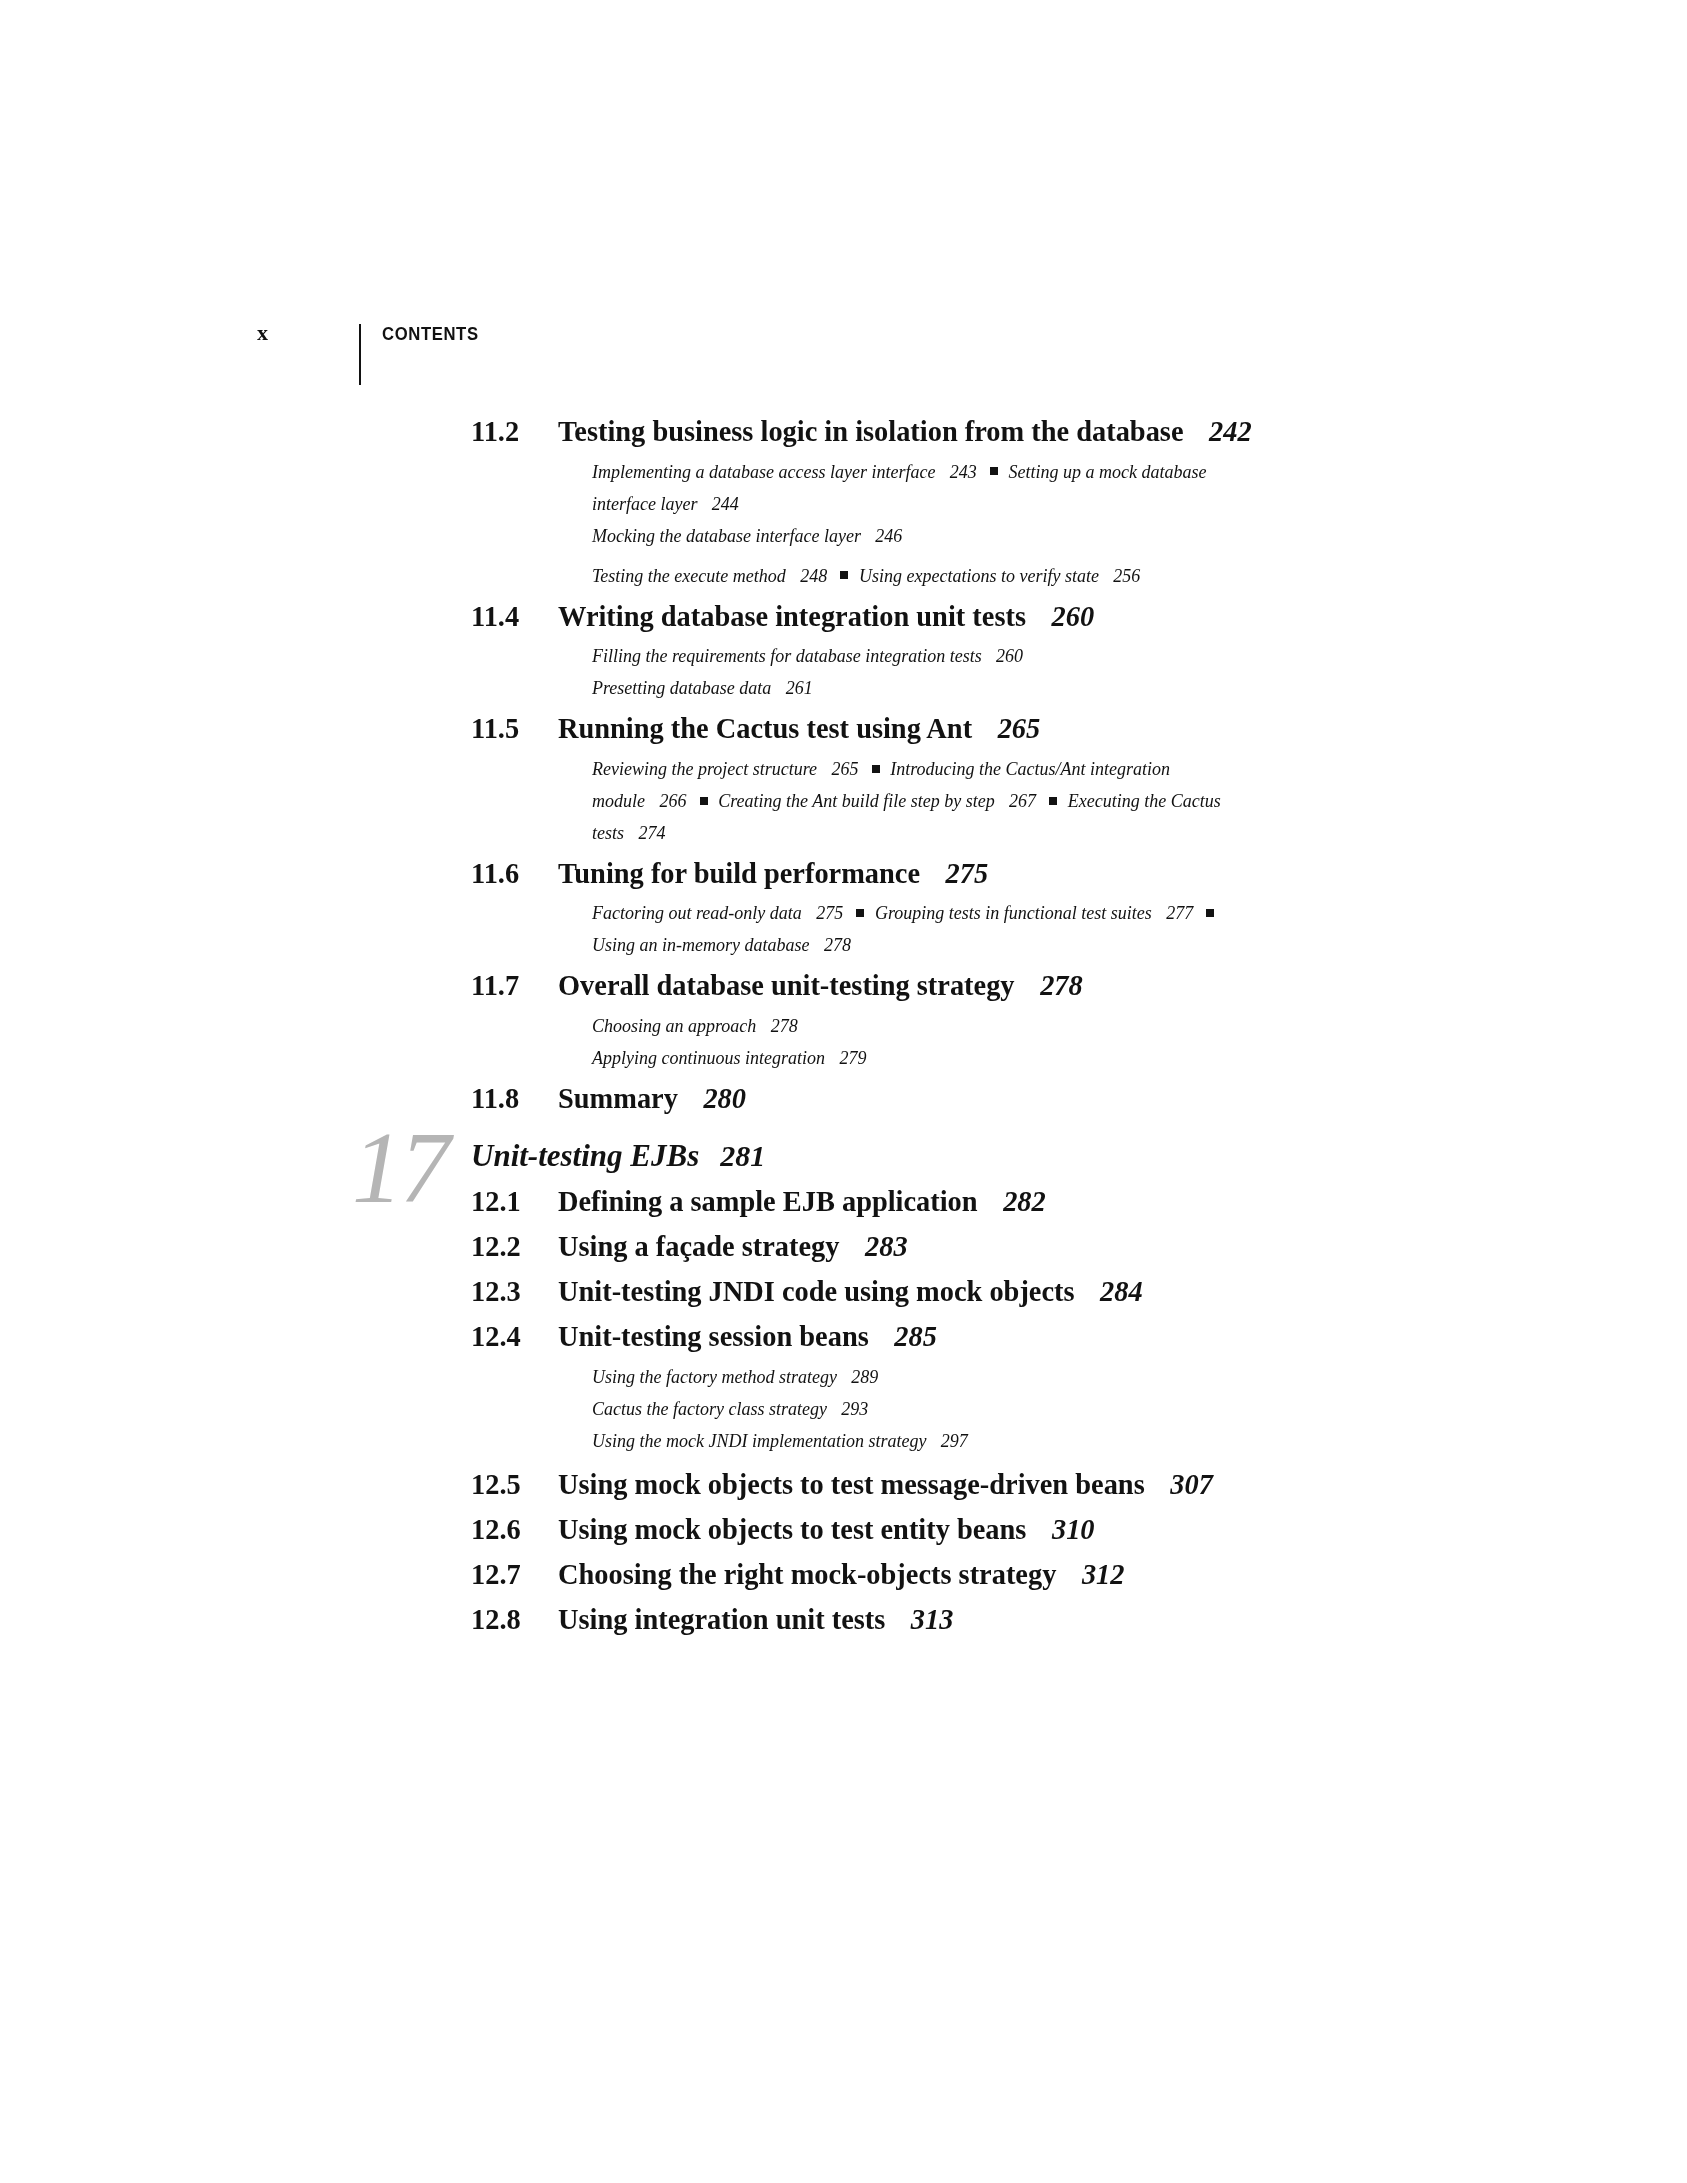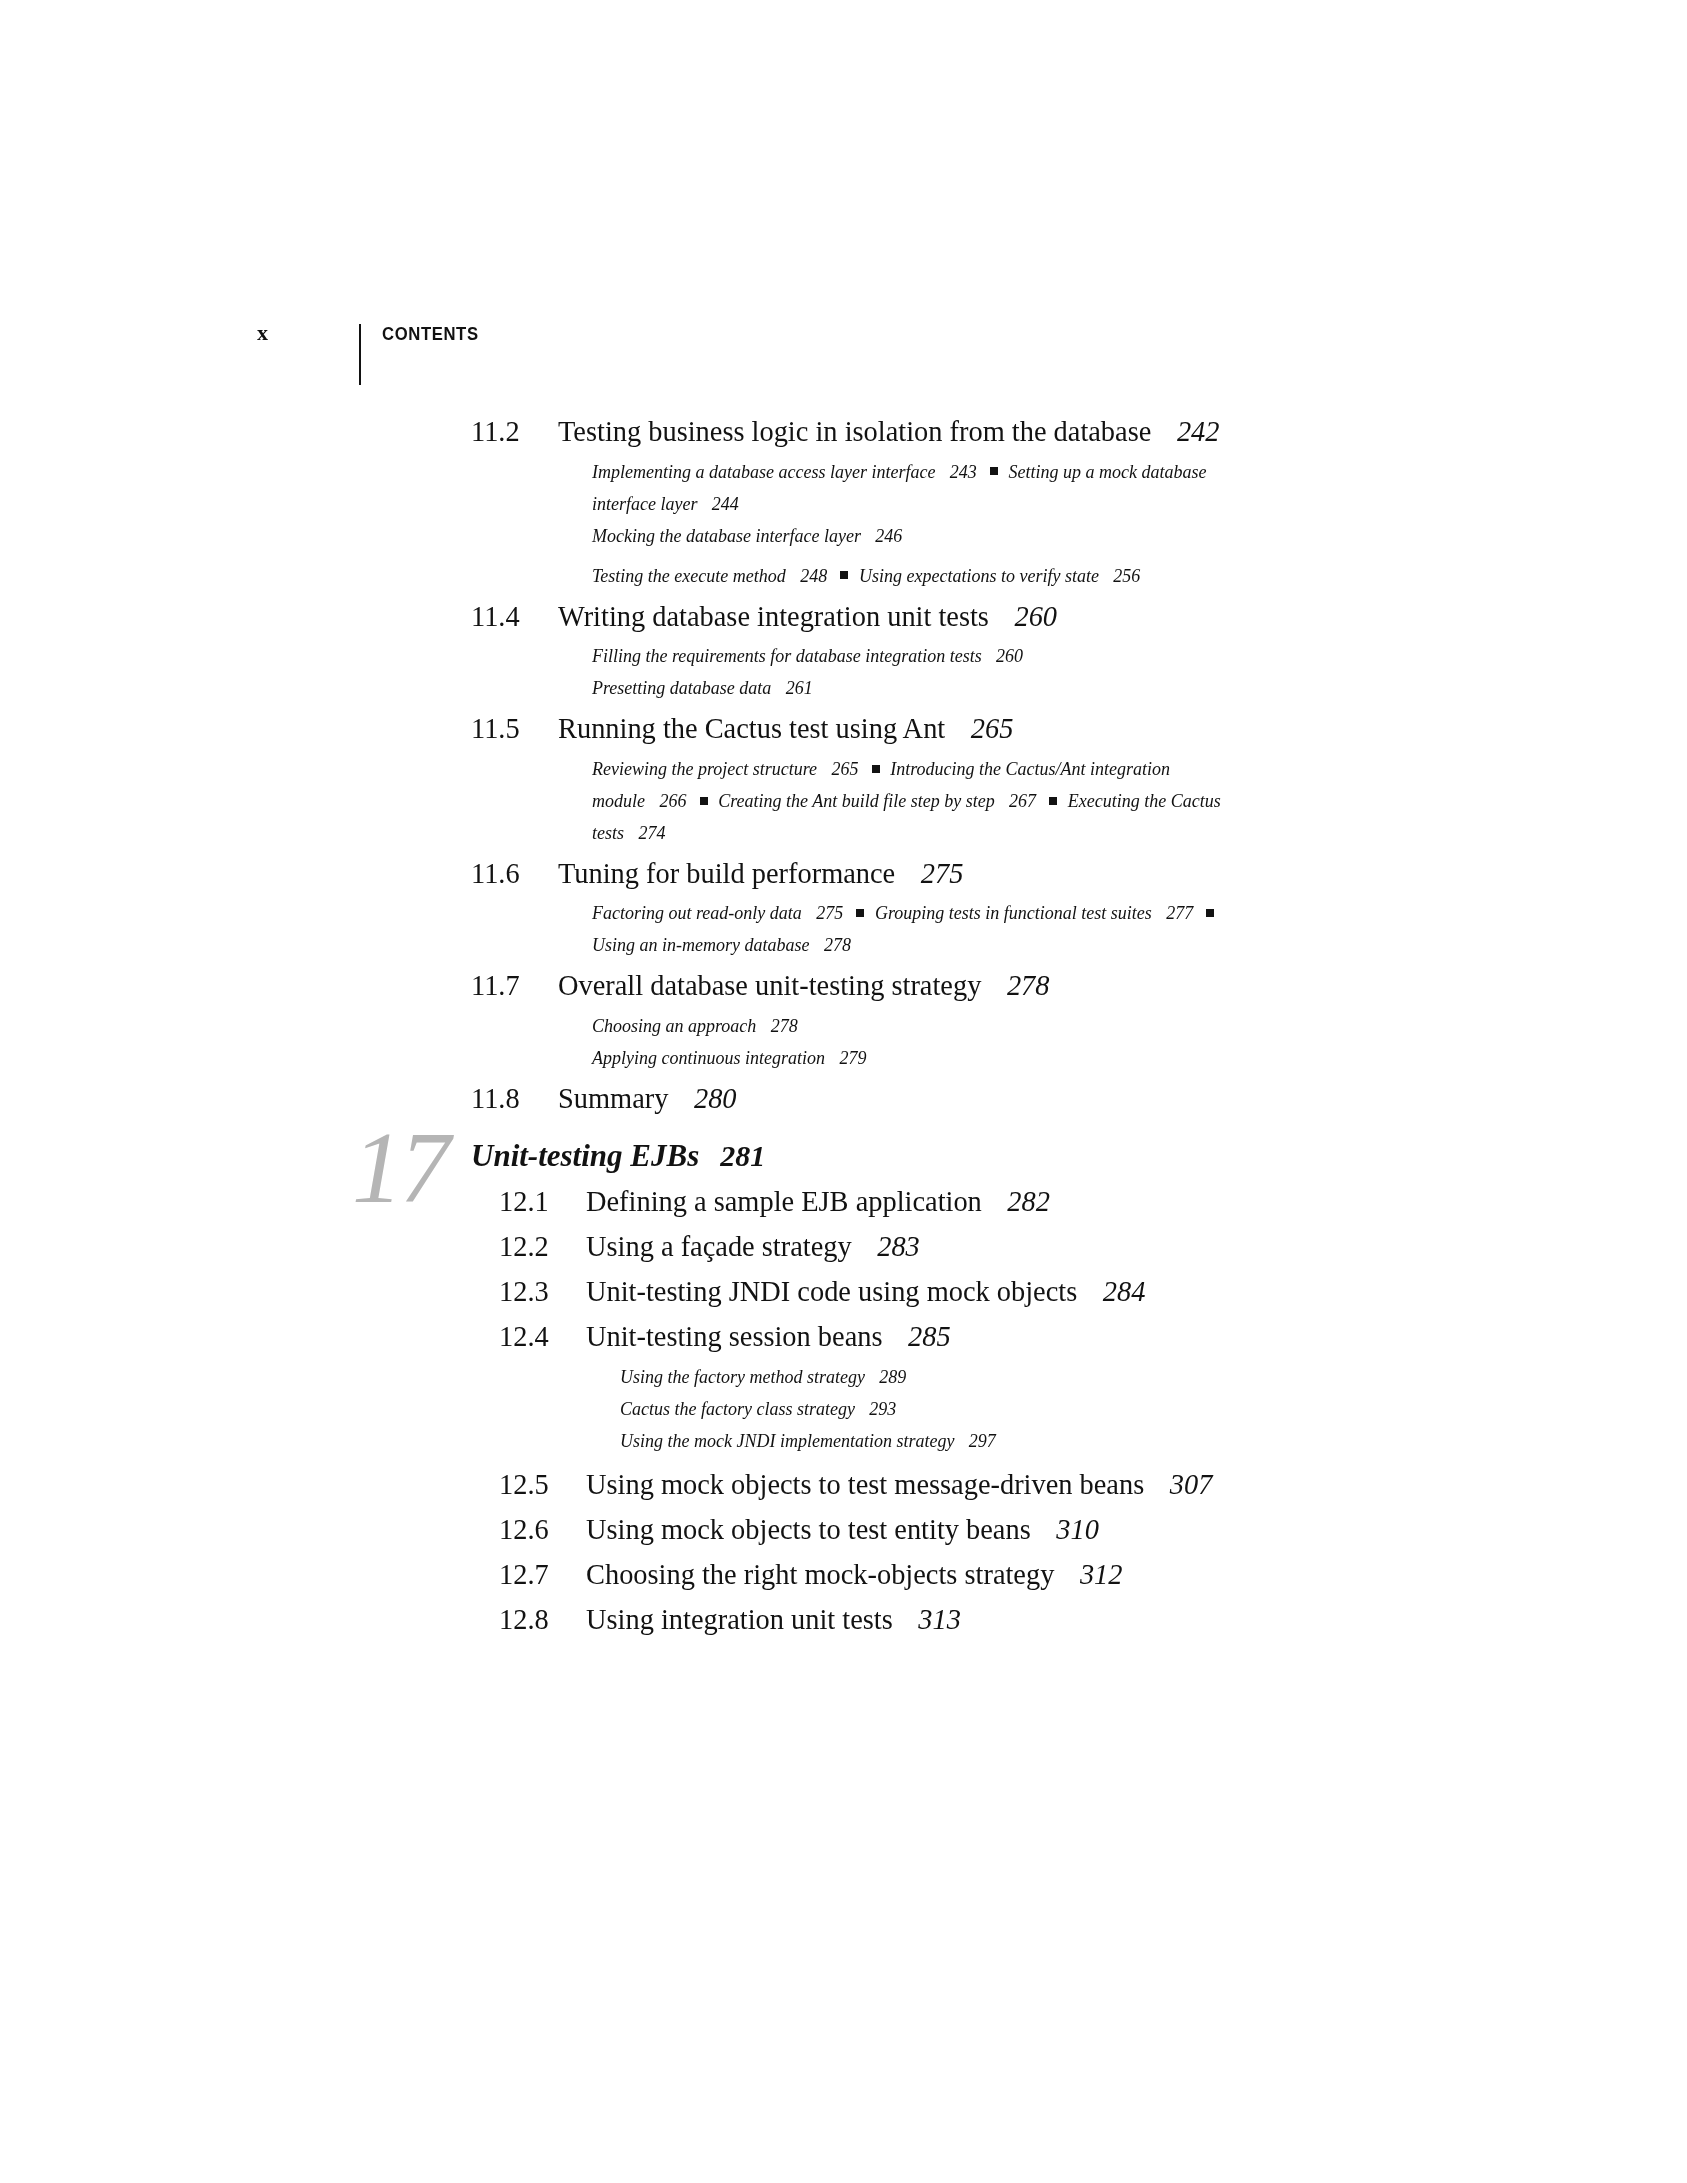--- a/index.html
+++ b/index.html
@@ -26,22 +26,22 @@
     font-family:"Liberation Sans","DejaVu Sans",sans-serif;
     font-weight:bold; font-size:18.5px; letter-spacing:0.7px;
     transform:scaleX(0.9); transform-origin:left top;
   }
 
   
   .toc {
     position:absolute; left:471px; top:415px; width:853px;
   }
   .section { margin-bottom:8px; }
-  .section.sparse { margin-bottom:11.2px;margin-left:28px; }
-  .head { display:flex; font-size:28.4px; line-height:34px; }
+  .section.sparse { margin-bottom:11.2px; }
+  .head { display:flex; font-size:28.4px; line-height:34px;font-weight:bold; }
   .num { flex:0 0 87px; width:87px; }
   .head-body { flex:1; }
   .title-line { display:block; }
   .title-line.cont { padding-left:14.6px; }
   .pg { font-style:italic; margin-left:0.9em; }
 
   .subs {
     margin:6.6px 0 5.3px 121px;
     width:652px;
     font-size:18px; line-height:32px;

